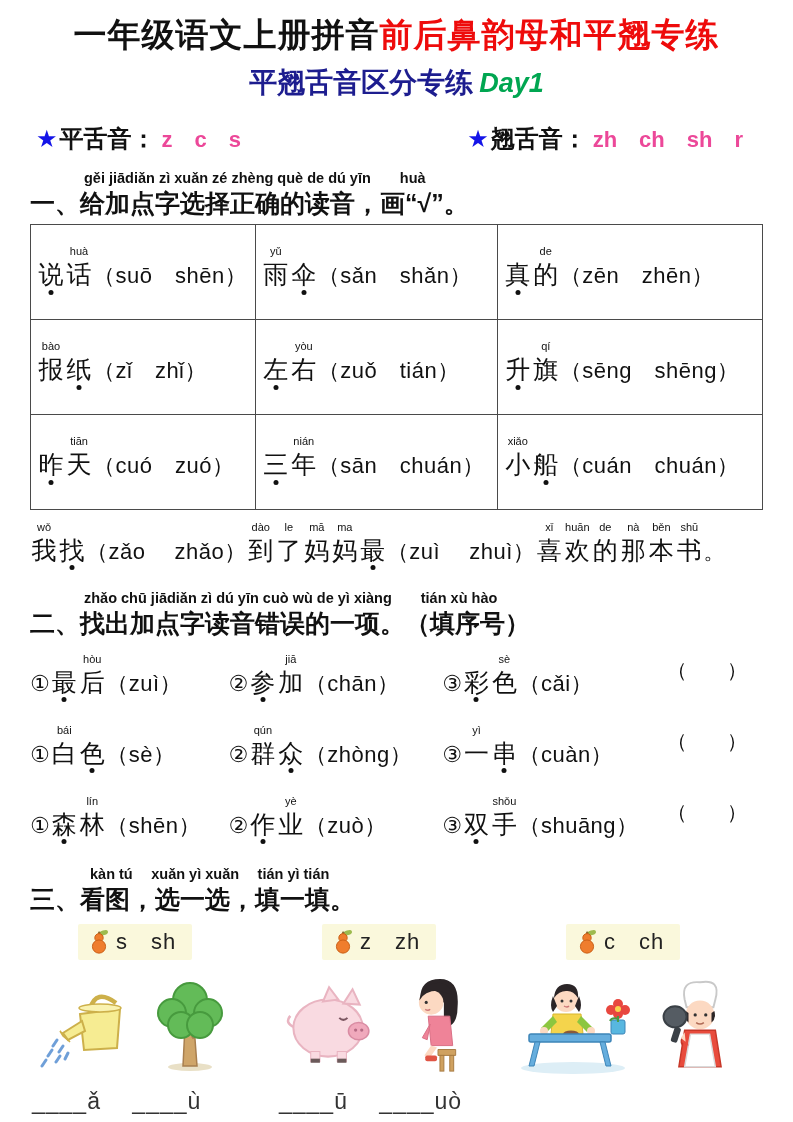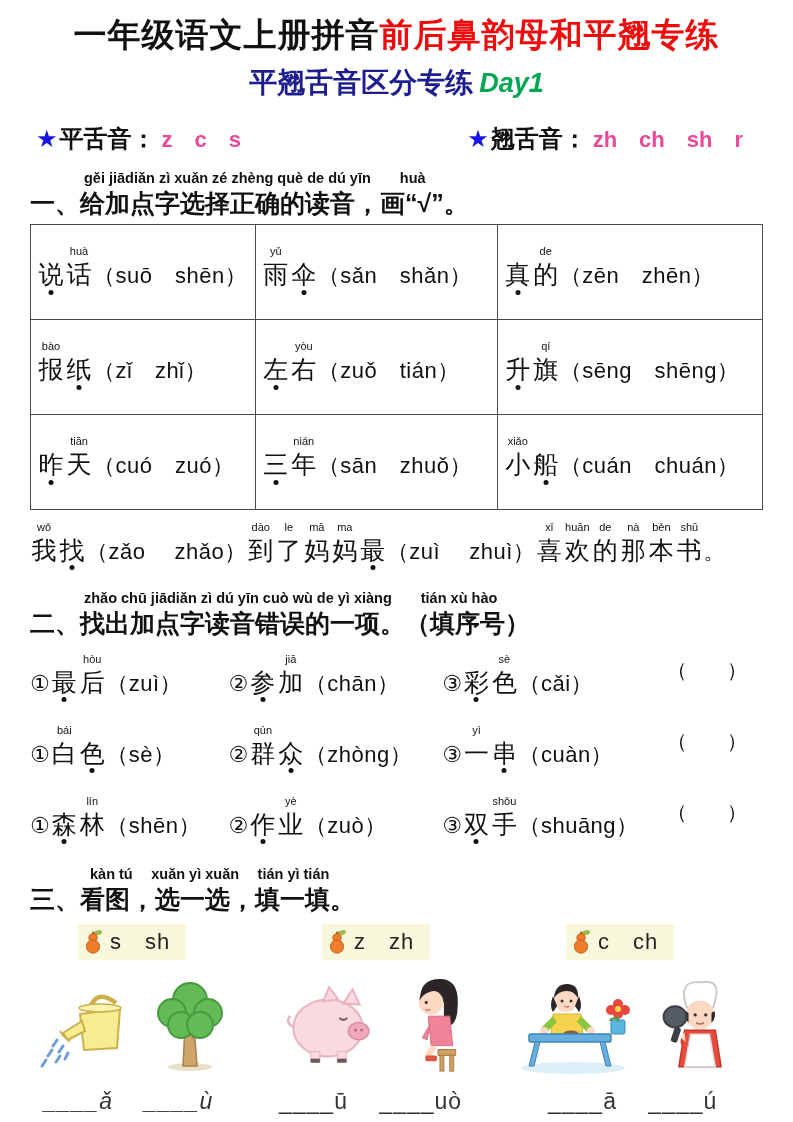--- a/index.html
+++ b/index.html
@@ -58,27 +58,27 @@
   .s2row .item1{ width:212px;}
   .s2row .item2{ width:228px;}
   .s2row .item3{ width:240px;}
   .s2row .ans{ margin-left:auto; margin-right:16px; font-size:20px; position:relative; top:-14px; white-space:nowrap;}
 
   
   .s3groups{ display:flex; margin-top:10px; }
   .s3g{ width:244px; }
   .choicebox{
     display:inline-flex; align-items:center; margin-left:48px;
-    background:#faf8dc; padding:3px 16px 3px 4px; border-radius:2px;
+    background:#faf8dc; padding:3px 16px 3px 10px; border-radius:2px;
   }
   .choicebox .cb-letters{ font-size:22px; color:#222; letter-spacing:1px;}
   .gourd{ width:22px; height:27px; margin-right:6px; flex:0 0 auto;}
   .picsrow{ display:flex; align-items:flex-end; margin-top:8px; height:108px;}
   .blanksrow{ margin-top:10px; font-size:23px; color:#333; letter-spacing:1px; white-space:nowrap;}
-  .s3g1 .blanksrow{ margin-left:14px;font-style:italic;}
+  .s3g1 .blanksrow{ margin-left:2px;}
   .s3g2 .blanksrow{ margin-left:5px;}
   .s3g3 .blanksrow{ margin-left:30px;}
   svg{display:block;}
 </style>
 </head>
 <body>
 
 <div class="page">
 
   <div class="title">
@@ -133,21 +133,21 @@
           </td>
       <td>
             <div class="wordline"><span class="seg hz"><span>升</span><span class="dot"></span></span><span class="seg hz"><span>旗</span><span class="py">qí</span></span><span class="seg tx">（sēng　shēng）</span></div>
           </td>
     </tr>
     <tr>
       <td>
             <div class="wordline"><span class="seg hz"><span>昨</span><span class="dot"></span></span><span class="seg hz"><span>天</span><span class="py">tiān</span></span><span class="seg tx">（cuó　zuó）</span></div>
           </td>
       <td>
-            <div class="wordline"><span class="seg hz"><span>三</span><span class="dot"></span></span><span class="seg hz"><span>年</span><span class="py">nián</span></span><span class="seg tx">（sān　zhuǒ）</span></div>
+            <div class="wordline"><span class="seg hz"><span>三</span><span class="dot"></span></span><span class="seg hz"><span>年</span><span class="py">nián</span></span><span class="seg tx">（sān　chuán）</span></div>
           </td>
       <td>
             <div class="wordline"><span class="seg hz"><span>小</span><span class="py">xiǎo</span></span><span class="seg hz"><span>船</span><span class="dot"></span></span><span class="seg tx">（cuán　chuán）</span></div>
           </td>
     </tr>
   </tbody>
     </table>
 
   <div class="sentence wordline"><span class="seg hz"><span>我</span><span class="py">wǒ</span></span><span class="seg hz"><span>找</span><span class="dot"></span></span><span class="seg tx">（zǎo　 zhǎo）</span><span class="seg hz"><span>到</span><span class="py">dào</span></span><span class="seg hz"><span>了</span><span class="py">le</span></span><span class="seg hz"><span>妈</span><span class="py">mā</span></span><span class="seg hz"><span>妈</span><span class="py">ma</span></span><span class="seg hz"><span>最</span><span class="dot"></span></span><span class="seg tx">（zuì　 zhuì）</span><span class="seg hz"><span>喜</span><span class="py">xǐ</span></span><span class="seg hz"><span>欢</span><span class="py">huān</span></span><span class="seg hz"><span>的</span><span class="py">de</span></span><span class="seg hz"><span>那</span><span class="py">nà</span></span><span class="seg hz"><span>本</span><span class="py">běn</span></span><span class="seg hz"><span>书</span><span class="py">shū</span></span><span class="seg tx">。</span></div>
 
@@ -335,17 +335,16 @@
             <ellipse cx="24" cy="44" rx="12" ry="11" fill="#555c63" stroke="#3a4046" stroke-width="2"></ellipse>
             <rect x="24" y="54" width="7" height="16" rx="2" fill="#3a4046" transform="rotate(18 24 54)"></rect>
             <path d="M34 58 L66 58 L72 96 L28 96 Z" fill="#e84b3c" stroke="#c73728" stroke-width="1.5"></path>
             <path d="M40 62 L60 62 L66 96 L34 96 Z" fill="#ffffff" stroke="#d9d9d9" stroke-width="1.5"></path>
             <path d="M36 60 L30 70 L38 74 Z" fill="#e84b3c"></path>
             <path d="M34 64 q-6 4 -2 10" fill="none" stroke="#c73728" stroke-width="1.5"></path>
             <path d="M35 70 L30 66 L34 60 Z" fill="#fcd9c2"></path>
           </svg>
         </span>
       </div>
-      <div class="blanksrow">____ā　 ____ú</div>
     </div>
   </div>
 
 </div>
 
 </body></html>

